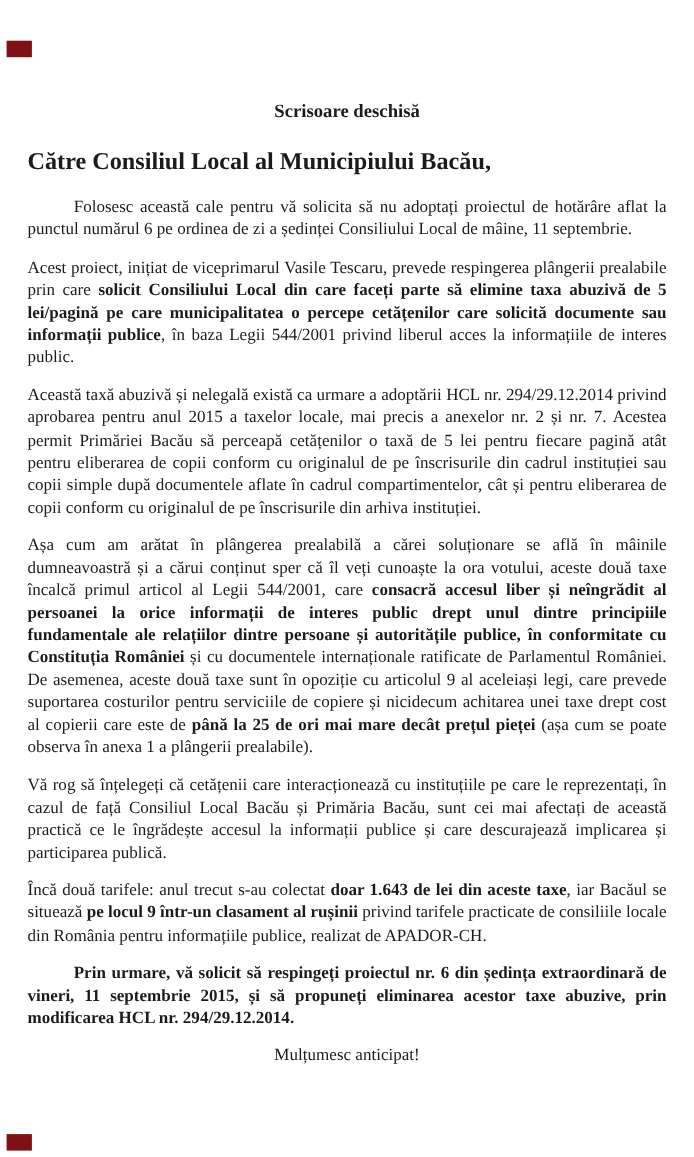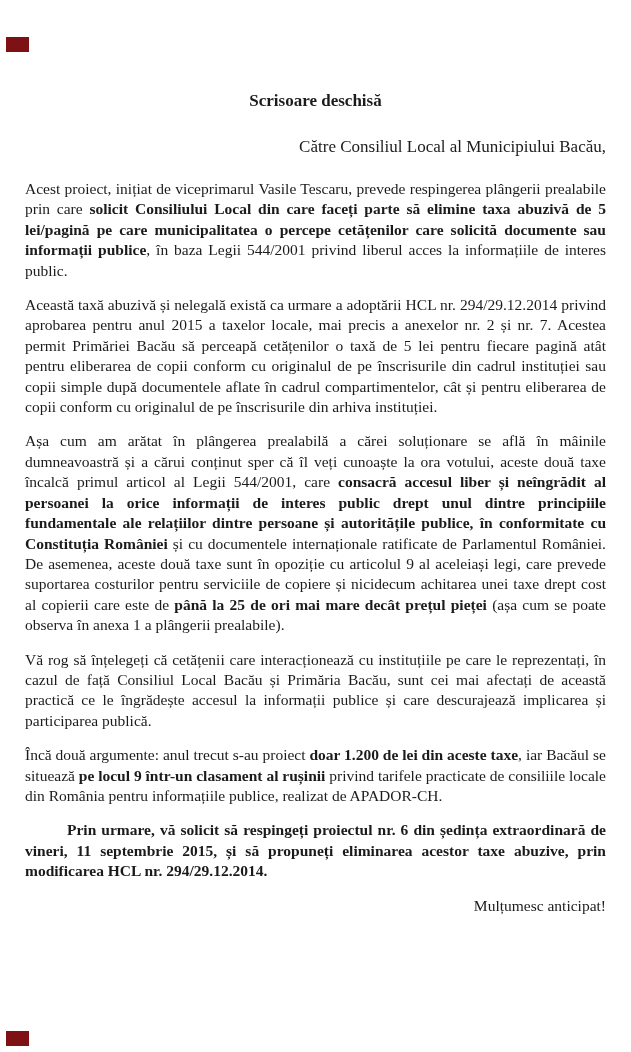--- a/index.html
+++ b/index.html
@@ -17,24 +17,24 @@
   }
   .doc-title{
     margin:0 0 24px 0;
     font-size:17px;
     line-height:22px;
     font-weight:700;
     text-align:center;
   }
   .doc-subtitle{
     margin:0 0 21px 0;
-    font-size:17px;
+    font-size:22px;
     line-height:22px;
-    font-weight:400;
-    text-align:right;
+    font-weight:700;
+    text-align:left;
   }
   .salutation{
     margin:0 0 20px 0;
     font-size:15.5px;
     line-height:21px;
     font-weight:700;
     text-indent:42px;
   }
   .para{
     margin:0 0 14px 0;
@@ -42,21 +42,21 @@
     line-height:20.4px;
     text-align:justify;
     text-justify:inter-word;
   }
   .para.indent{text-indent:42px;}
   .para b{font-weight:700;}
   .closing{
     margin:0;
     font-size:15.5px;
     line-height:20.4px;
-    text-align:right;
+    text-align:center;
   }
   .corner-mark{
     position:absolute;
     width:23px;
     height:15px;
     left:6px;
     background:#7e1113;
   }
   .corner-mark.top{top:37px;}
   .corner-mark.bottom{top:1031px;}
@@ -65,22 +65,23 @@
 <body>
 
 <div class="page" style="color: rgb(27, 27, 27); background: rgb(255, 255, 255);">
   <div class="corner-mark top" style="background: rgb(126, 17, 19);"></div>
   <div class="corner-mark bottom" style="background: rgb(126, 17, 19);"></div>
 
   <h1 class="doc-title">Scrisoare deschisă</h1>
   <h2 class="doc-subtitle">Către Consiliul Local al Municipiului Bacău,</h2>
 
   <div>
+      <p class="para indent"><span>Folosesc această cale pentru vă solicita să nu adoptați proiectul de hotărâre aflat la punctul numărul 6 pe ordinea de zi a ședinței Consiliului Local de mâine, 11 septembrie.</span></p>
       <p class="para"><span>Acest proiect, inițiat de viceprimarul Vasile Tescaru, prevede respingerea plângerii prealabile prin care </span><b>solicit Consiliului Local din care faceți parte să elimine taxa abuzivă de 5 lei/pagină pe care municipalitatea o percepe cetățenilor care solicită documente sau informații publice</b><span>, în baza Legii 544/2001 privind liberul acces la informațiile de interes public.</span></p>
       <p class="para"><span>Această taxă abuzivă și nelegală există ca urmare a adoptării HCL nr. 294/29.12.2014 privind aprobarea pentru anul 2015 a taxelor locale, mai precis a anexelor nr. 2 și nr. 7. Acestea permit Primăriei Bacău să perceapă cetățenilor o taxă de 5 lei pentru fiecare pagină atât pentru eliberarea de copii conform cu originalul de pe înscrisurile din cadrul instituției sau copii simple după documentele aflate în cadrul compartimentelor, cât și pentru eliberarea de copii conform cu originalul de pe înscrisurile din arhiva instituției.</span></p>
       <p class="para"><span>Așa cum am arătat în plângerea prealabilă a cărei soluționare se află în mâinile dumneavoastră și a cărui conținut sper că îl veți cunoaște la ora votului, aceste două taxe încalcă primul articol al Legii 544/2001, care </span><b>consacră accesul liber și neîngrădit al persoanei la orice informații de interes public drept unul dintre principiile fundamentale ale relațiilor dintre persoane și autoritățile publice, în conformitate cu Constituția României</b><span> și cu documentele internaționale ratificate de Parlamentul României. De asemenea, aceste două taxe sunt în opoziție cu articolul 9 al aceleiași legi, care prevede suportarea costurilor pentru serviciile de copiere și nicidecum achitarea unei taxe drept cost al copierii care este de </span><b>până la 25 de ori mai mare decât prețul pieței</b><span> (așa cum se poate observa în anexa 1 a plângerii prealabile).</span></p>
       <p class="para"><span>Vă rog să înțelegeți că cetățenii care interacționează cu instituțiile pe care le reprezentați, în cazul de față Consiliul Local Bacău și Primăria Bacău, sunt cei mai afectați de această practică ce le îngrădește accesul la informații publice și care descurajează implicarea și participarea publică.</span></p>
-      <p class="para"><span>Încă două argumente: anul trecut s-au proiect </span><b>doar 1.200 de lei din aceste taxe</b><span>, iar Bacăul se situează </span><b>pe locul 9 într-un clasament al rușinii</b><span> privind tarifele practicate de consiliile locale din România pentru informațiile publice, realizat de APADOR-CH.</span></p>
+      <p class="para"><span>Încă două tarifele: anul trecut s-au colectat </span><b>doar 1.643 de lei din aceste taxe</b><span>, iar Bacăul se situează </span><b>pe locul 9 într-un clasament al rușinii</b><span> privind tarifele practicate de consiliile locale din România pentru informațiile publice, realizat de APADOR-CH.</span></p>
       <p class="para indent"><b>Prin urmare, vă solicit să respingeți proiectul nr. 6 din ședința extraordinară de vineri, 11 septembrie 2015, și să propuneți eliminarea acestor taxe abuzive, prin modificarea HCL nr. 294/29.12.2014.</b></p>
     </div>
 
   <p class="closing">Mulțumesc anticipat!</p>
 </div>
 
 </body></html>

